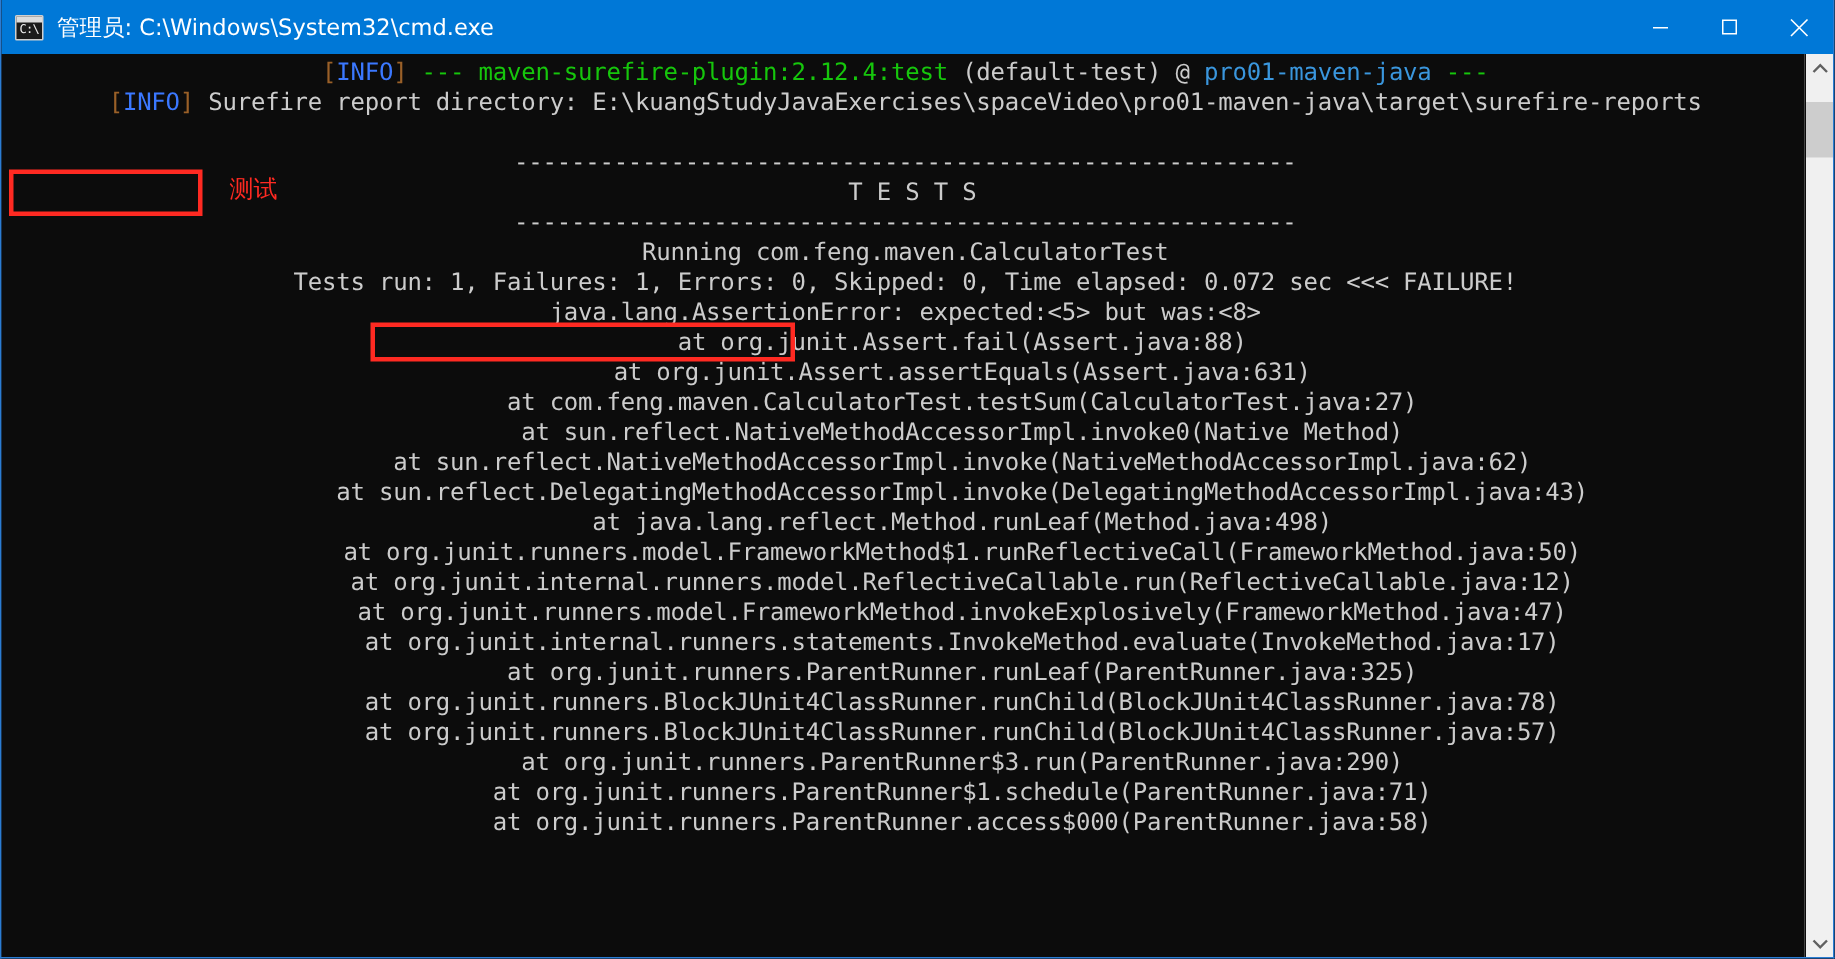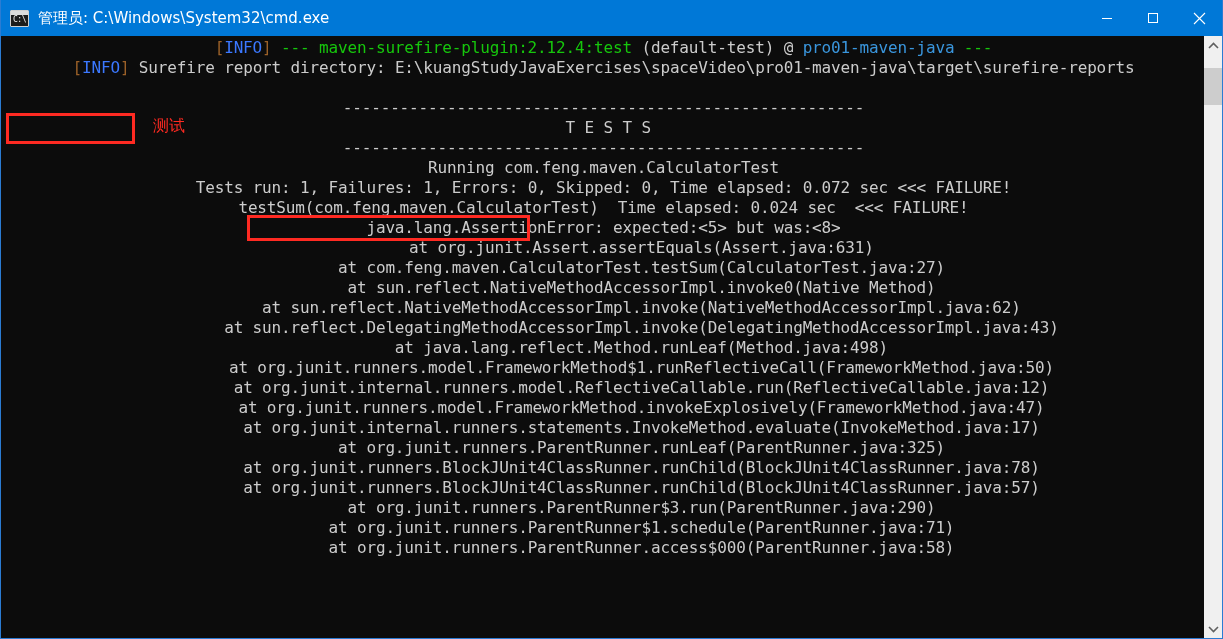--- a/index.html
+++ b/index.html
@@ -182,22 +182,22 @@
   <div class="console">
     <div id="console-lines">
         <div class="line"><span class="c-brack">[</span><span class="c-blue">INFO</span><span class="c-brack">] </span><span class="c-green">--- </span><span class="c-green">maven-surefire-plugin:2.12.4:test</span><span class="c-grey"> (default-test) </span><span class="c-grey">@ </span><span class="c-cyan">pro01-maven-java</span><span class="c-grey"> </span><span class="c-green">---</span></div>
         <div class="line"><span class="c-brack">[</span><span class="c-blue">INFO</span><span class="c-brack">] </span><span class="c-grey">Surefire report directory: E:\kuangStudyJavaExercises\spaceVideo\pro01-maven-java\target\surefire-reports</span></div>
         <div class="line"><span class="c-grey"></span></div>
         <div class="line"><span class="c-grey">-------------------------------------------------------</span></div>
         <div class="line"><span class="c-grey"> T E S T S</span></div>
         <div class="line"><span class="c-grey">-------------------------------------------------------</span></div>
         <div class="line"><span class="c-grey">Running com.feng.maven.CalculatorTest</span></div>
         <div class="line"><span class="c-grey">Tests run: 1, Failures: 1, Errors: 0, Skipped: 0, Time elapsed: 0.072 sec &lt;&lt;&lt; FAILURE!</span></div>
-        <div class="line"><span class="c-grey">testSum(com.feng.maven.CalculatorTest)  Time elapsed: 0.024 sec  &lt;&lt;&lt; FAILURE!</span></div>
         <div class="line"><span class="c-grey">java.lang.AssertionError: expected:&lt;5&gt; but was:&lt;8&gt;</span></div>
+        <div class="line"><span class="c-grey">        at org.junit.Assert.fail(Assert.java:88)</span></div>
         <div class="line"><span class="c-grey">        at org.junit.Assert.assertEquals(Assert.java:631)</span></div>
         <div class="line"><span class="c-grey">        at com.feng.maven.CalculatorTest.testSum(CalculatorTest.java:27)</span></div>
         <div class="line"><span class="c-grey">        at sun.reflect.NativeMethodAccessorImpl.invoke0(Native Method)</span></div>
         <div class="line"><span class="c-grey">        at sun.reflect.NativeMethodAccessorImpl.invoke(NativeMethodAccessorImpl.java:62)</span></div>
         <div class="line"><span class="c-grey">        at sun.reflect.DelegatingMethodAccessorImpl.invoke(DelegatingMethodAccessorImpl.java:43)</span></div>
         <div class="line"><span class="c-grey">        at java.lang.reflect.Method.runLeaf(Method.java:498)</span></div>
         <div class="line"><span class="c-grey">        at org.junit.runners.model.FrameworkMethod$1.runReflectiveCall(FrameworkMethod.java:50)</span></div>
         <div class="line"><span class="c-grey">        at org.junit.internal.runners.model.ReflectiveCallable.run(ReflectiveCallable.java:12)</span></div>
         <div class="line"><span class="c-grey">        at org.junit.runners.model.FrameworkMethod.invokeExplosively(FrameworkMethod.java:47)</span></div>
         <div class="line"><span class="c-grey">        at org.junit.internal.runners.statements.InvokeMethod.evaluate(InvokeMethod.java:17)</span></div>

